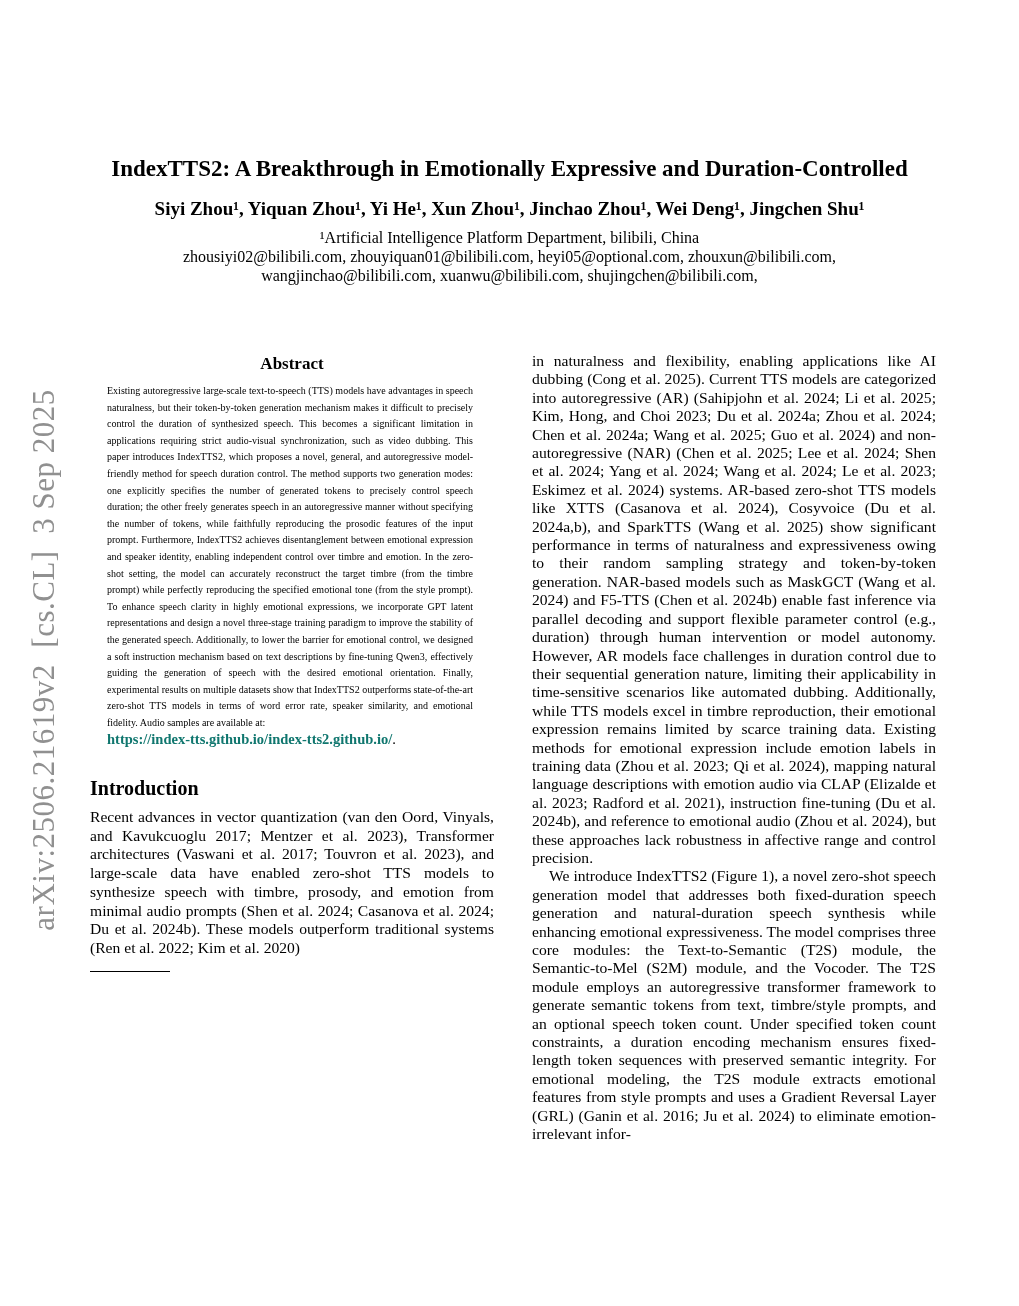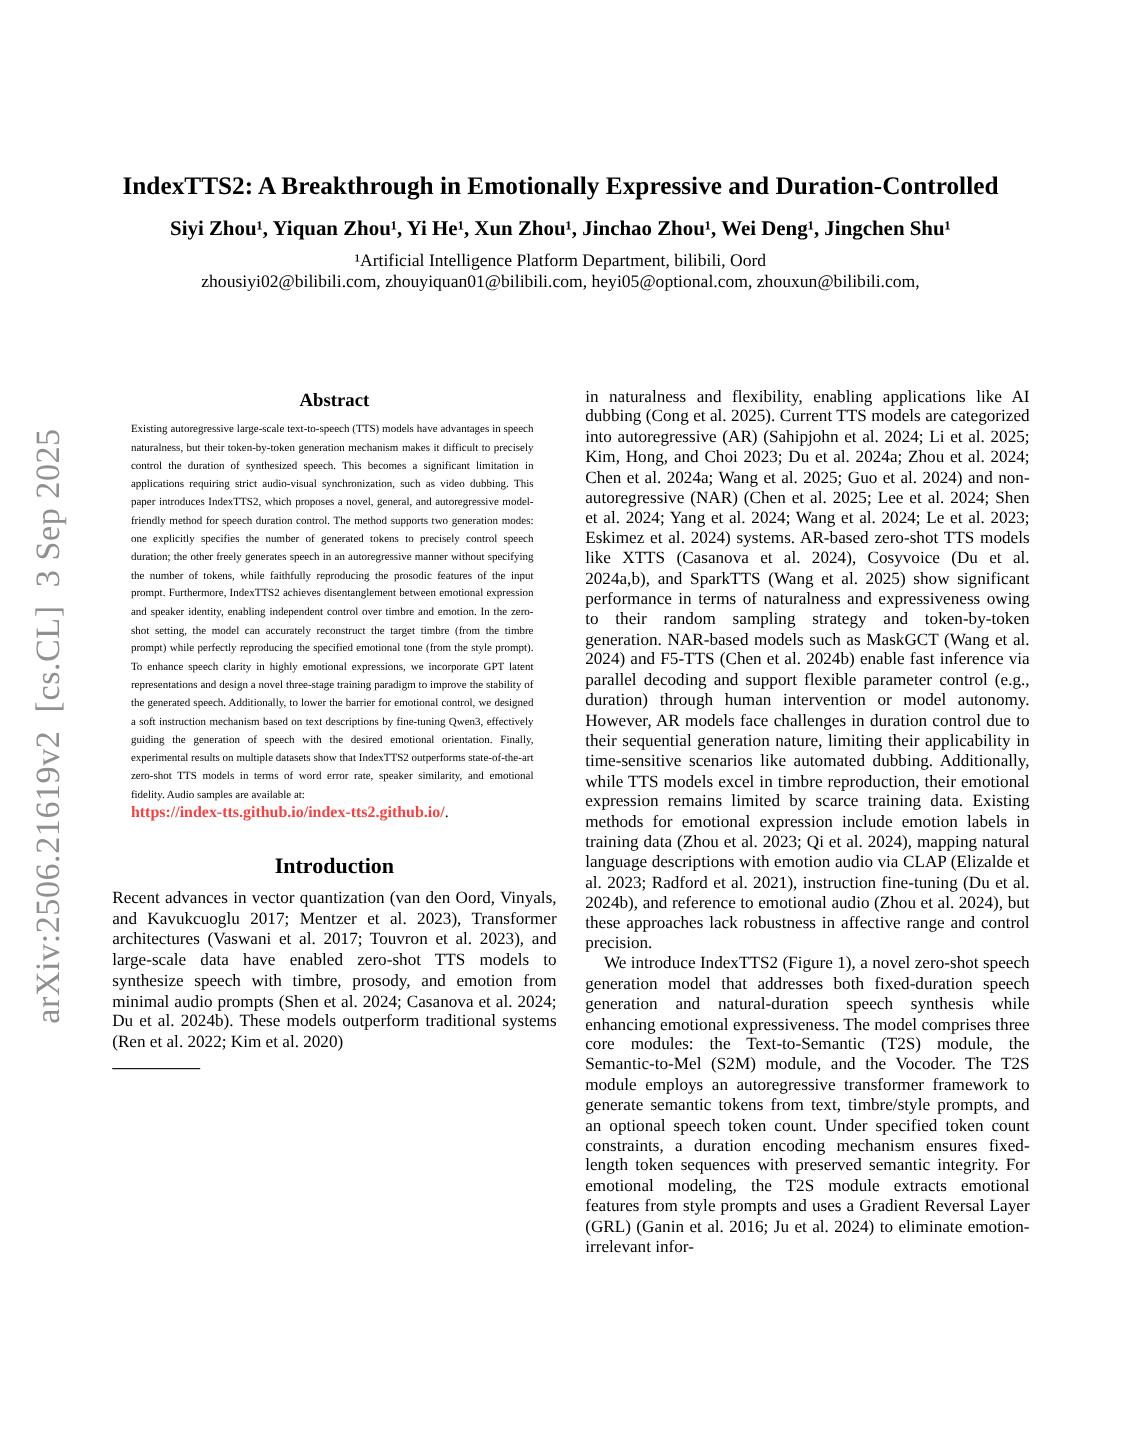--- a/index.html
+++ b/index.html
@@ -59,21 +59,21 @@
     line-height: 19px;
   }
 
   
   .col {
     position: absolute;
     top: 352px;
     width: 404px;
     text-align: justify;
   }
-  .col-left  { left: 102px; }
+  .col-left  { left: 90px; }
   .col-right { left: 532px; font-family: Liberation Serif, serif; }
 
   .abstract-heading {
     font-size: 17px;
     font-weight: bold;
     text-align: center;
     margin: 2px 0 9px 0;
   }
   .abstract-body {
     font-size: 10px;
@@ -83,27 +83,27 @@
   }
   .abstract-url-line {
     font-size: 14.5px;
     line-height: 16.6px;
     margin: 0 21px 0 17px;
     text-align: left;
   }
   .abstract-url-line .url {
     font-weight: bold;
     text-decoration: none;
-    color: #ef4444;
+    color: #0f766e;
   }
 
   .section-heading {
     font-size: 20px;
     font-weight: bold;
-    text-align: center;
+    text-align: left;
     margin: 29px 0 8px 0;
   }
   .body-par {
     font-size: 15.6px;
     line-height: 18.7px;
     margin: 0;
     text-align: justify;
   }
   .indent { text-indent: 17px; }
 
@@ -128,22 +128,23 @@
 </head>
 <body>
 
 <div class="page">
 
   <div class="watermark">arXiv:2506.21619v2  [cs.CL]  3 Sep 2025</div>
 
   <div class="header">
     <div class="title-line">IndexTTS2: A Breakthrough in Emotionally Expressive and Duration-Controlled</div>
     <div class="authors">Siyi Zhou¹, Yiquan Zhou¹, Yi He¹, Xun Zhou¹, Jinchao Zhou¹, Wei Deng¹, Jingchen Shu¹</div>
-    <div class="affiliation">¹Artificial Intelligence Platform Department, bilibili, Oord</div>
+    <div class="affiliation">¹Artificial Intelligence Platform Department, bilibili, China</div>
     <div class="email-line">zhousiyi02@bilibili.com, zhouyiquan01@bilibili.com, heyi05@optional.com, zhouxun@bilibili.com,</div>
+    <div class="email-line">wangjinchao@bilibili.com, xuanwu@bilibili.com, shujingchen@bilibili.com,</div>
   </div>
 
   <div class="col col-left">
     <div class="abstract-heading">Abstract</div>
     <p class="abstract-body">Existing autoregressive large-scale text-to-speech (TTS) models have advantages in speech naturalness, but their token-by-token generation mechanism makes it difficult to precisely control the duration of synthesized speech. This becomes a significant limitation in applications requiring strict audio-visual synchronization, such as video dubbing. This paper introduces IndexTTS2, which proposes a novel, general, and autoregressive model-friendly method for speech duration control. The method supports two generation modes: one explicitly specifies the number of generated tokens to precisely control speech duration; the other freely generates speech in an autoregressive manner without specifying the number of tokens, while faithfully reproducing the prosodic features of the input prompt. Furthermore, IndexTTS2 achieves disentanglement between emotional expression and speaker identity, enabling independent control over timbre and emotion. In the zero-shot setting, the model can accurately reconstruct the target timbre (from the timbre prompt) while perfectly reproducing the specified emotional tone (from the style prompt). To enhance speech clarity in highly emotional expressions, we incorporate GPT latent representations and design a novel three-stage training paradigm to improve the stability of the generated speech. Additionally, to lower the barrier for emotional control, we designed a soft instruction mechanism based on text descriptions by fine-tuning Qwen3, effectively guiding the generation of speech with the desired emotional orientation. Finally, experimental results on multiple datasets show that IndexTTS2 outperforms state-of-the-art zero-shot TTS models in terms of word error rate, speaker similarity, and emotional fidelity. Audio samples are available at:</p>
     <p class="abstract-url-line"><span class="url">https://index-tts.github.io/index-tts2.github.io/</span><span>.</span></p>
 
     <div class="section-heading">Introduction</div>
     <p class="body-par">Recent advances in vector quantization (van den Oord, Vinyals, and Kavukcuoglu 2017; Mentzer et al. 2023), Transformer architectures (Vaswani et al. 2017; Touvron et al. 2023), and large-scale data have enabled zero-shot TTS models to synthesize speech with timbre, prosody, and emotion from minimal audio prompts (Shen et al. 2024; Casanova et al. 2024; Du et al. 2024b). These models outperform traditional systems (Ren et al. 2022; Kim et al. 2020)</p>
 

